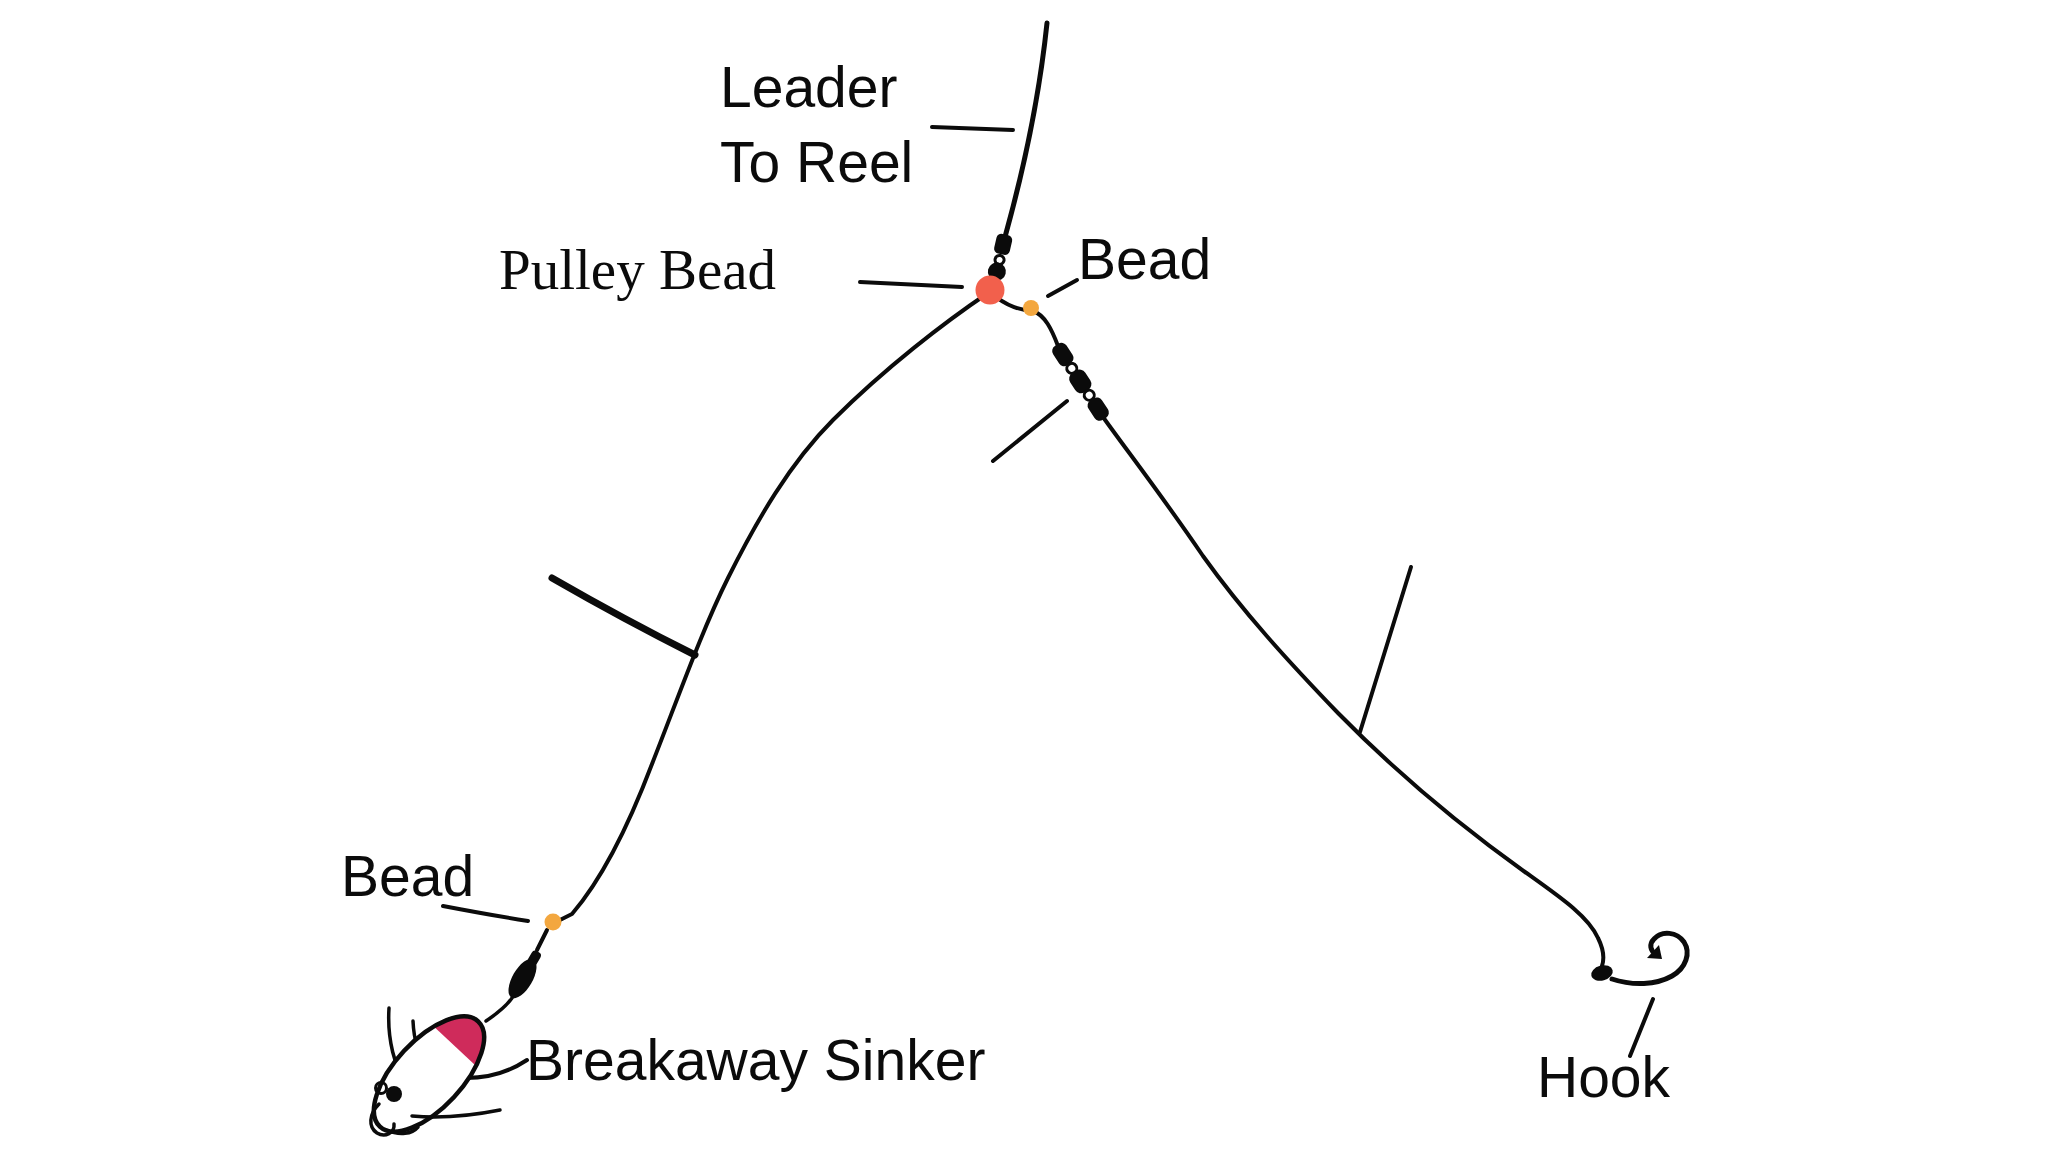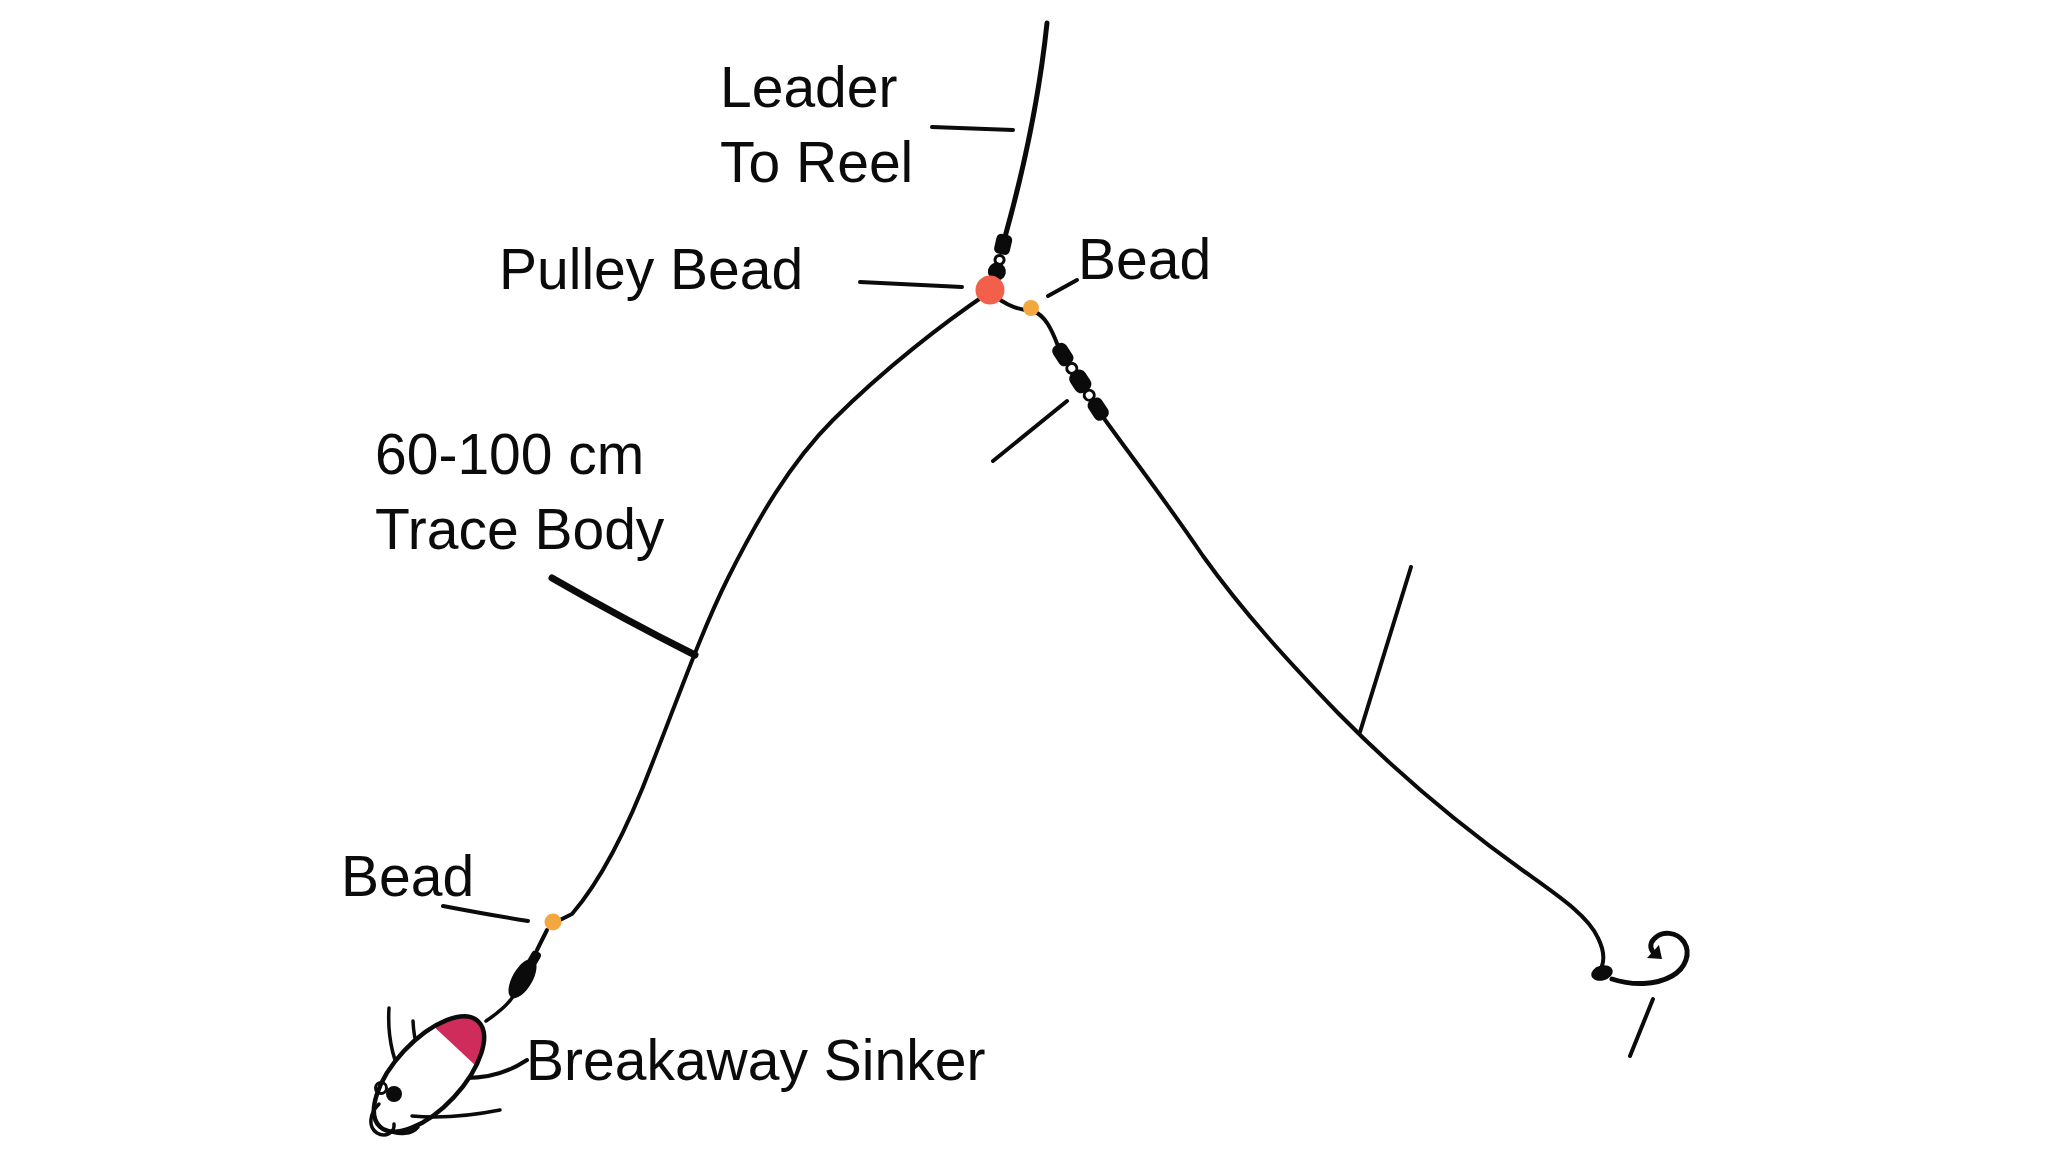--- a/index.html
+++ b/index.html
@@ -102,27 +102,26 @@
       <ellipse cx="1602" cy="973" rx="11" ry="7.5" fill="#0b0b0b" stroke="none" transform="rotate(-15 1602 973)"></ellipse>
       <path d="M1612,979 C1633,986 1656,985 1672,976 C1686,968 1691,953 1684,942
                C1677,932 1662,930 1654,939 C1649,944 1650,951 1656,954" stroke-width="5"></path>
       <path d="M1659,945 L1647,958 L1662,959 Z" fill="#0b0b0b" stroke="none"></path>
     </g>
   </svg>
 
   <div class="lbl" style="left:720px; top:50px;">Leader
 To Reel</div>
 
-  <div class="lbl" style="left:499px; top:232px;">Pulley Bead</div>
+  <div class="lbl" style="left:499px; top:232px;font-family:Liberation Serif, serif;">Pulley Bead</div>
 
   <div class="lbl" style="left:1078px; top:222px;">Bead</div>
 
 
-  <div class="lbl" style="left:375px; top:417px;">60-100 cm
-Trace Body</div>
 
 
   <div class="lbl" style="left:341px; top:839px;">Bead</div>
 
   <div class="lbl" style="left:526px; top:1023px;text-align:center;">Breakaway Sinker</div>
 
+  <div class="lbl" style="left:1537px; top:1040px;">Hook</div>
 
 </div>
 
 </body></html>

